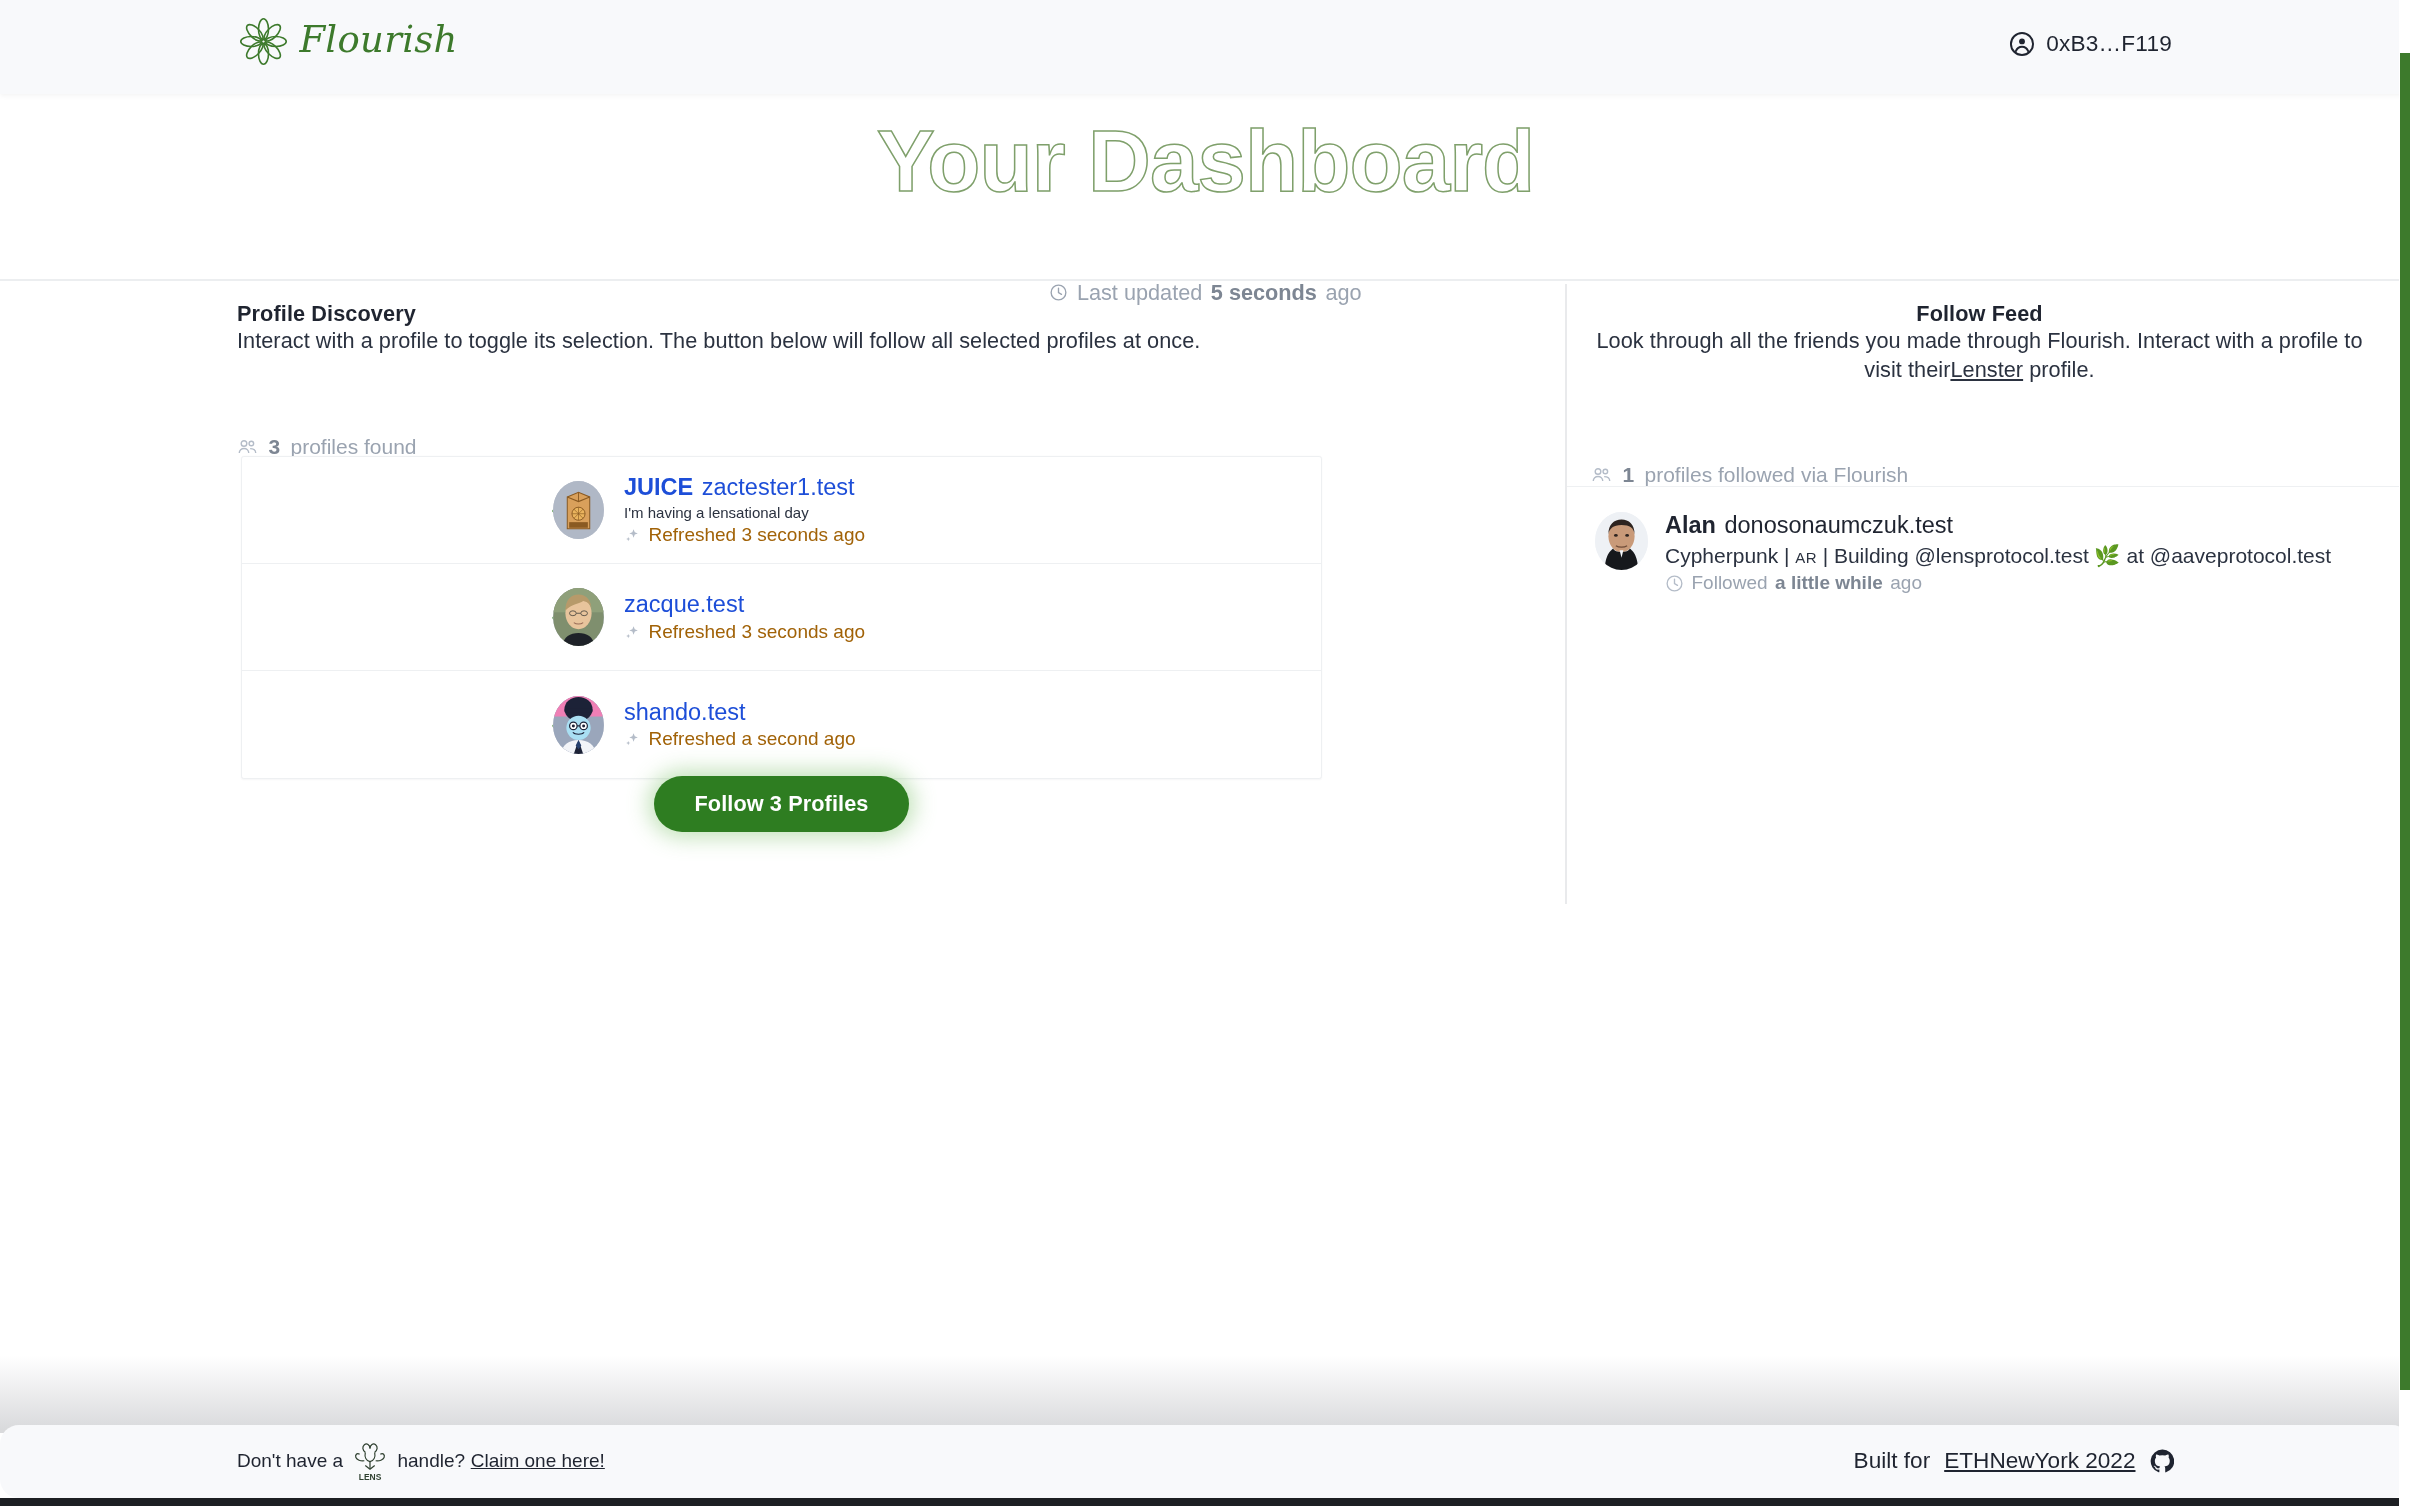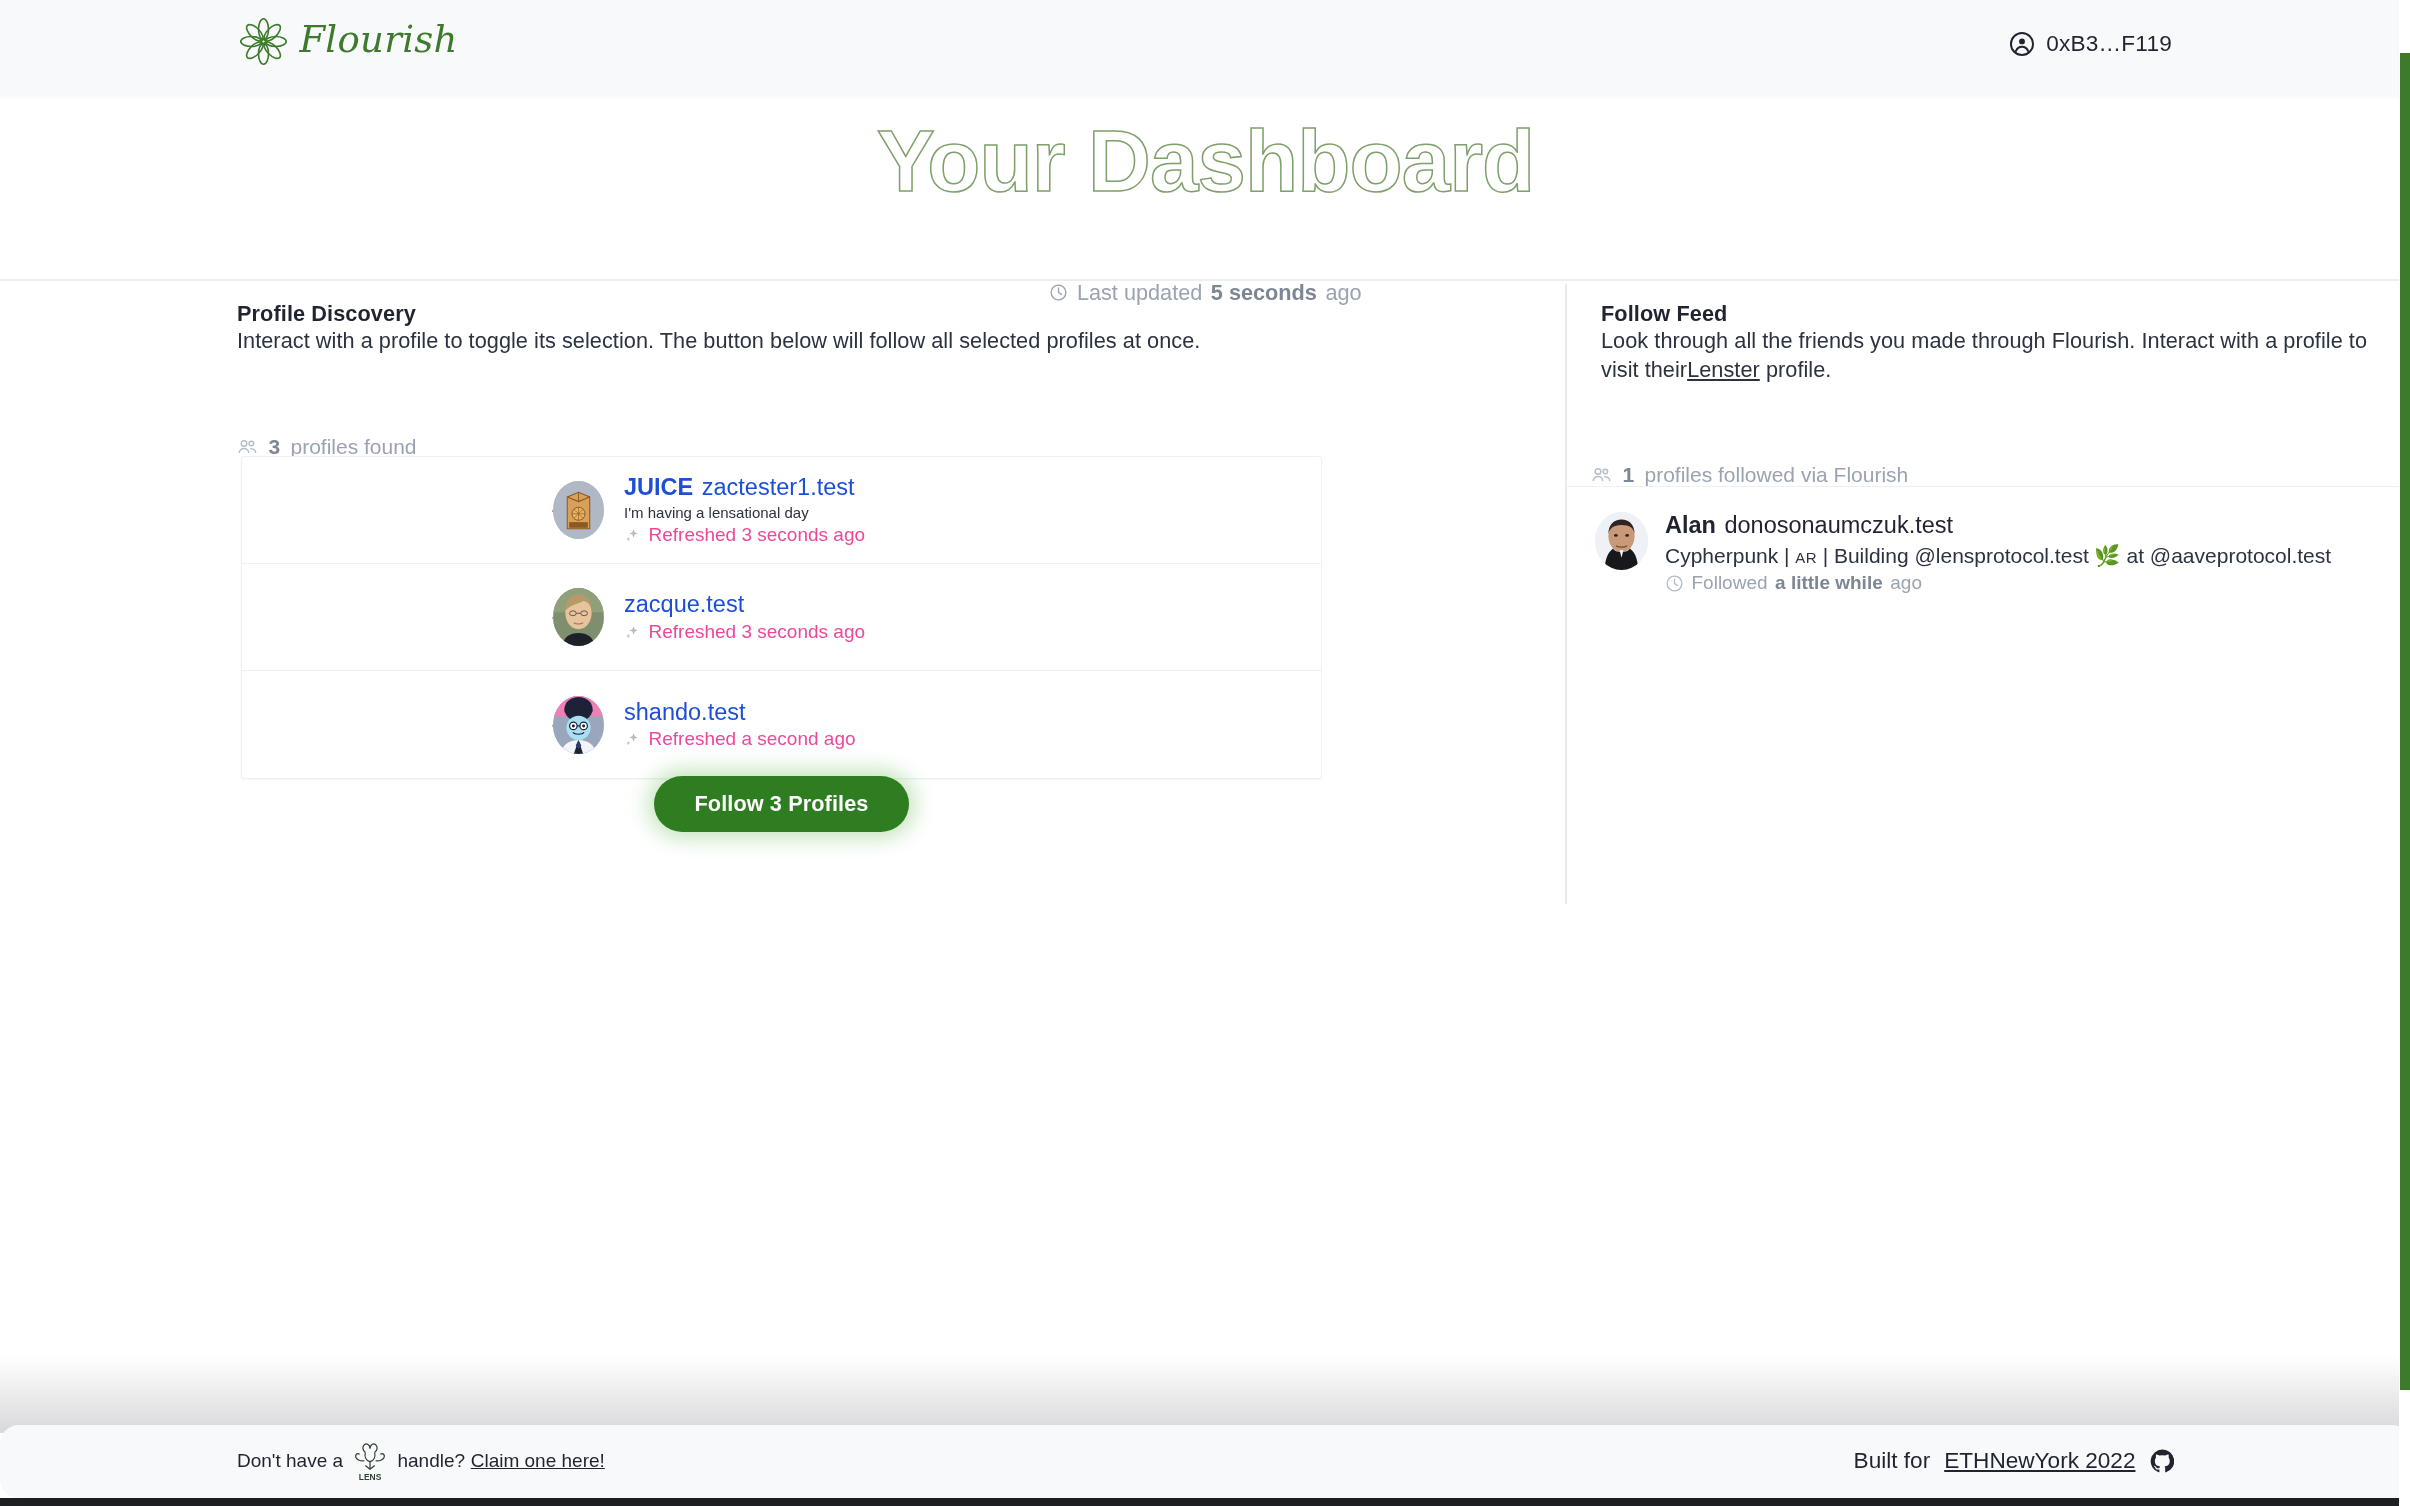--- a/index.html
+++ b/index.html
@@ -143,21 +143,21 @@
     color: #2b3240;
     line-height: 1.33;
     letter-spacing: 0.05px;
   }
   .sec-desc a {
     color: #2b3240;
     text-decoration: underline;
   }
 
   .left-head { position: absolute; left: 237px; top: 17px; width: 1055px; }
-  .right-head { position: absolute; left: 36px; top: 17px; width: 789px; }
+  .right-head { position: absolute; left: 20px; top: 17px; width: 789px; text-align: center; }
 
   .count-row {
     display: flex;
     align-items: center;
     gap: 10.4px;
     font-size: 21px;
     color: #9aa3b0;
   }
   .count-row b { color: #7d8693; font-weight: 700; }
   .users-ic { width: 21px; height: 21px; display: block; }
@@ -208,21 +208,21 @@
 
   .p-info { display: flex; flex-direction: column; gap: 3.8px; }
   .p-name-line { font-size: 23.5px; color: #1d4ed8; line-height: 1.15; }
   .p-name-line .nm { font-weight: 700; margin-right: 8.5px; }
   .p-bio { font-size: 15px; color: #2b3240; line-height: 1.15; }
   .p-meta {
     display: flex;
     align-items: center;
     gap: 7.5px;
     font-size: 19px;
-    color: #ec4899;
+    color: #a16207;
     line-height: 1.1;
   }
   .spark-ic { width: 17px; height: 17px; display: block; }
 
   
   .follow-btn-wrap {
     position: absolute;
     left: 241px;
     top: 492px;
     width: 1081px;

